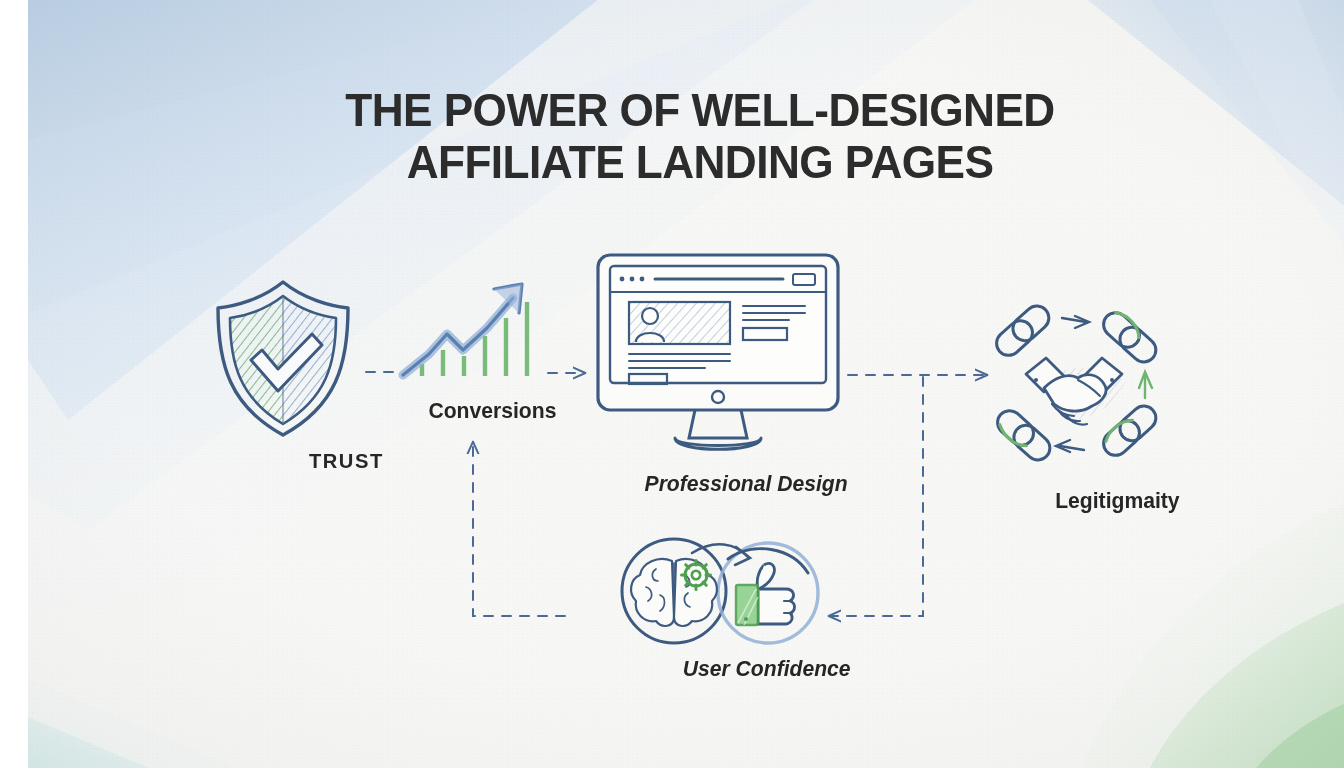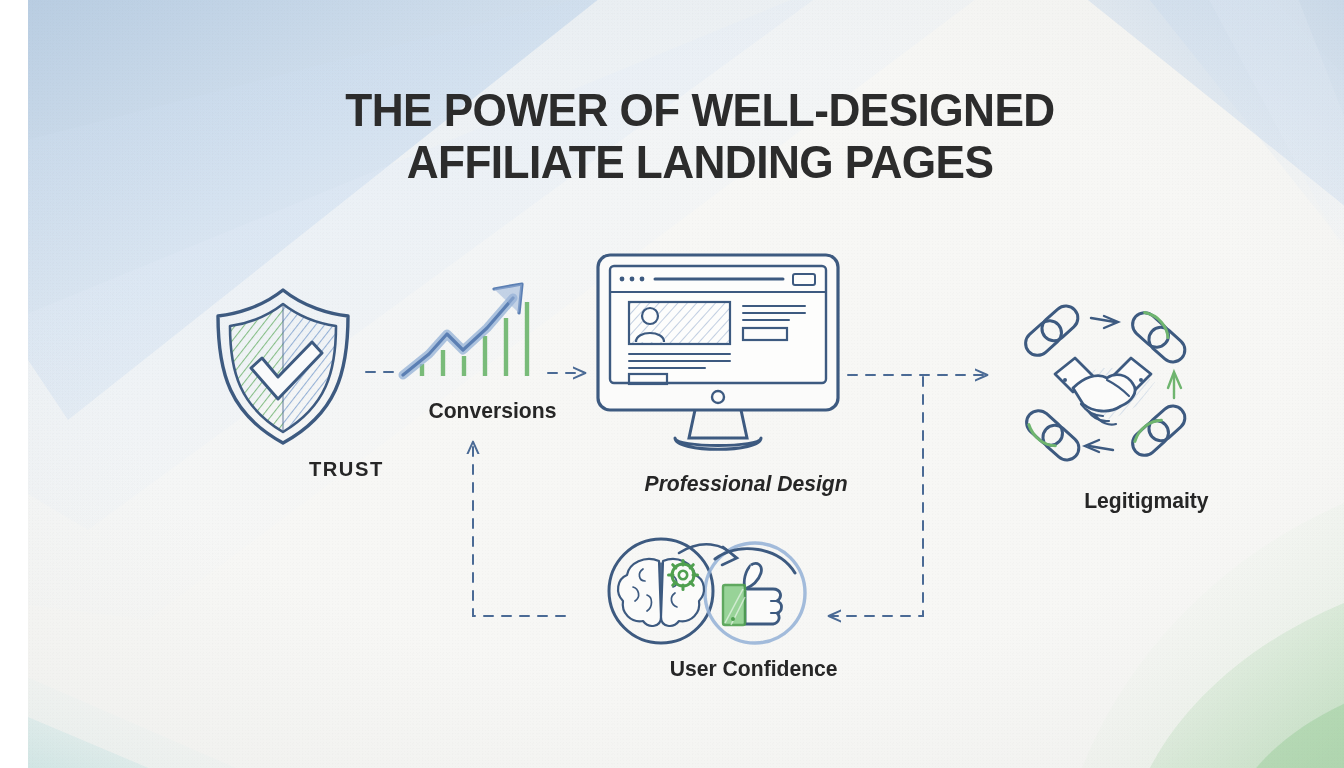--- a/index.html
+++ b/index.html
@@ -86,25 +86,25 @@
     line-height: 26px;
     white-space: nowrap;
     transform: scaleX(.96);
   }
   .node-label.caps {
     font-size: 21px;
     letter-spacing: 1.6px;
   }
 
   
-  #node-trust         { left: 150px;  top: 280px; width: 210px; }
+  #node-trust         { left: 150px;  top: 272px; width: 210px; }
   #node-conversions   { left: 352px;  top: 272px; width: 180px; }
   #node-design        { left: 555px;  top: 250px; width: 270px; font-style: italic; }
-  #node-legitimacy    { left: 965px;  top: 292px; width: 220px; }
-  #node-confidence    { left: 545px;  top: 535px; width: 270px; }
+  #node-legitimacy    { left: 936px;  top: 292px; width: 220px; }
+  #node-confidence    { left: 558px;  top: 535px; width: 270px; font-style: italic; }
 
   #connectors {
     position: absolute;
     inset: 0;
     width: 1344px;
     height: 768px;
     pointer-events: none;
     z-index: 4;
   }
 </style>

